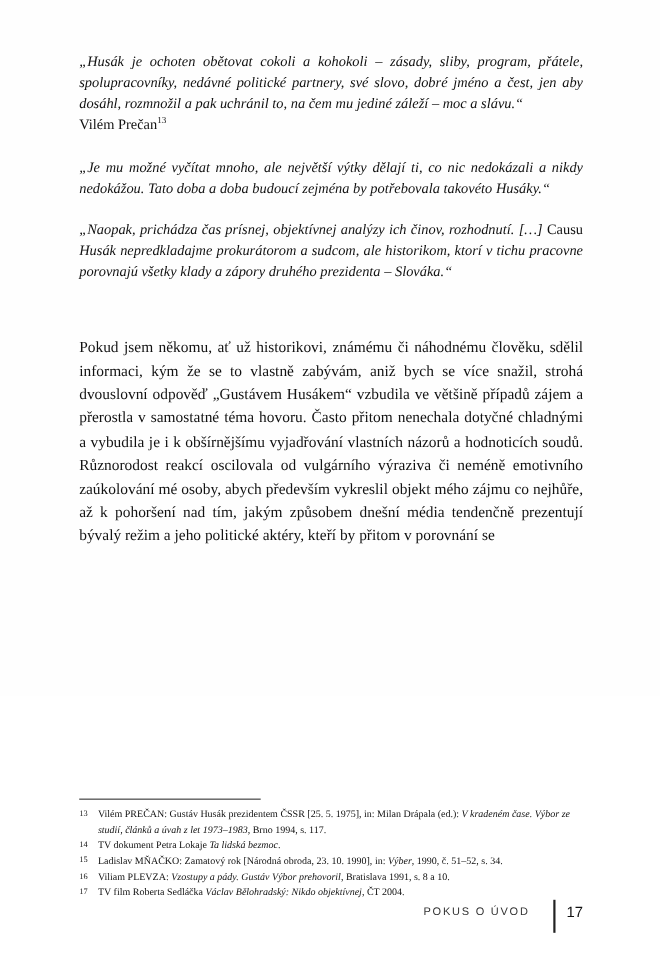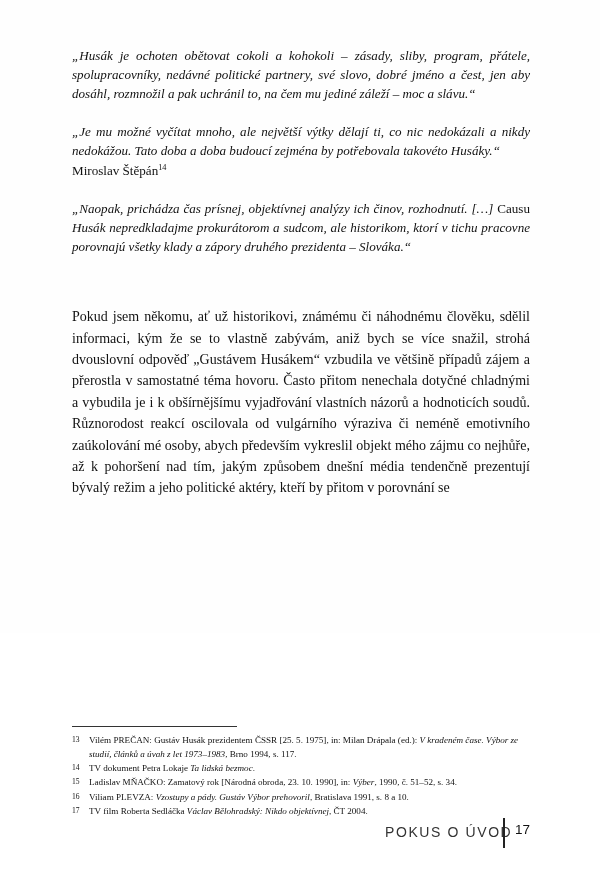--- a/index.html
+++ b/index.html
@@ -104,21 +104,21 @@
     left: 0;
     top: 818px;
     width: 600px;
     height: 30px;
   }
   .footer-label {
     position: absolute;
     left: 385px;
     top: 6px;
     font-family: "Liberation Sans", sans-serif;
-    font-size: 14px;
+    font-size: 10px;
     letter-spacing: 1.6px;
     color: #333;
   }
   .footer-bar {
     position: absolute;
     left: 503px;
     top: 0px;
     width: 1.5px;
     height: 30px;
     background: #222;
@@ -134,25 +134,25 @@
 </style>
 </head>
 <body>
 
 <div class="page">
 
   <div class="content">
 
     <div class="quote-block">
       <p class="quote-text">„Husák je ochoten obětovat cokoli a kohokoli – zásady, sliby, program, přátele, spolupracovníky, nedávné politické partnery, své slovo, dobré jméno a čest, jen aby dosáhl, rozmnožil a pak uchránil to, na čem mu jediné záleží – moc a slávu.“</p>
+      <div class="quote-attrib"><span>Vilém Prečan</span><sup class="note-sup">13</sup></div>
     </div>
 
     <div class="quote-block">
       <p class="quote-text">„Je mu možné vyčítat mnoho, ale největší výtky dělají ti, co nic nedokázali a nikdy nedokážou. Tato doba a doba budoucí zejména by potřebovala takovéto Husáky.“</p>
-      <div class="quote-attrib"><span>Miroslav Štěpán</span><sup class="note-sup">14</sup></div>
     </div>
 
 
     <div class="quote-block">
       <p class="quote-text"><span>„Naopak, prichádza čas prísnej, objektívnej analýzy ich činov, rozhodnutí. […] </span><span class="roman-in-italic">Causu</span><span> Husák nepredkladajme prokurátorom a sudcom, ale historikom, ktorí v tichu pracovne porovnajú všetky klady a zápory druhého prezidenta – Slováka.“</span></p>
     </div>
 
 
     <div class="spacer-before-body"></div>
 

